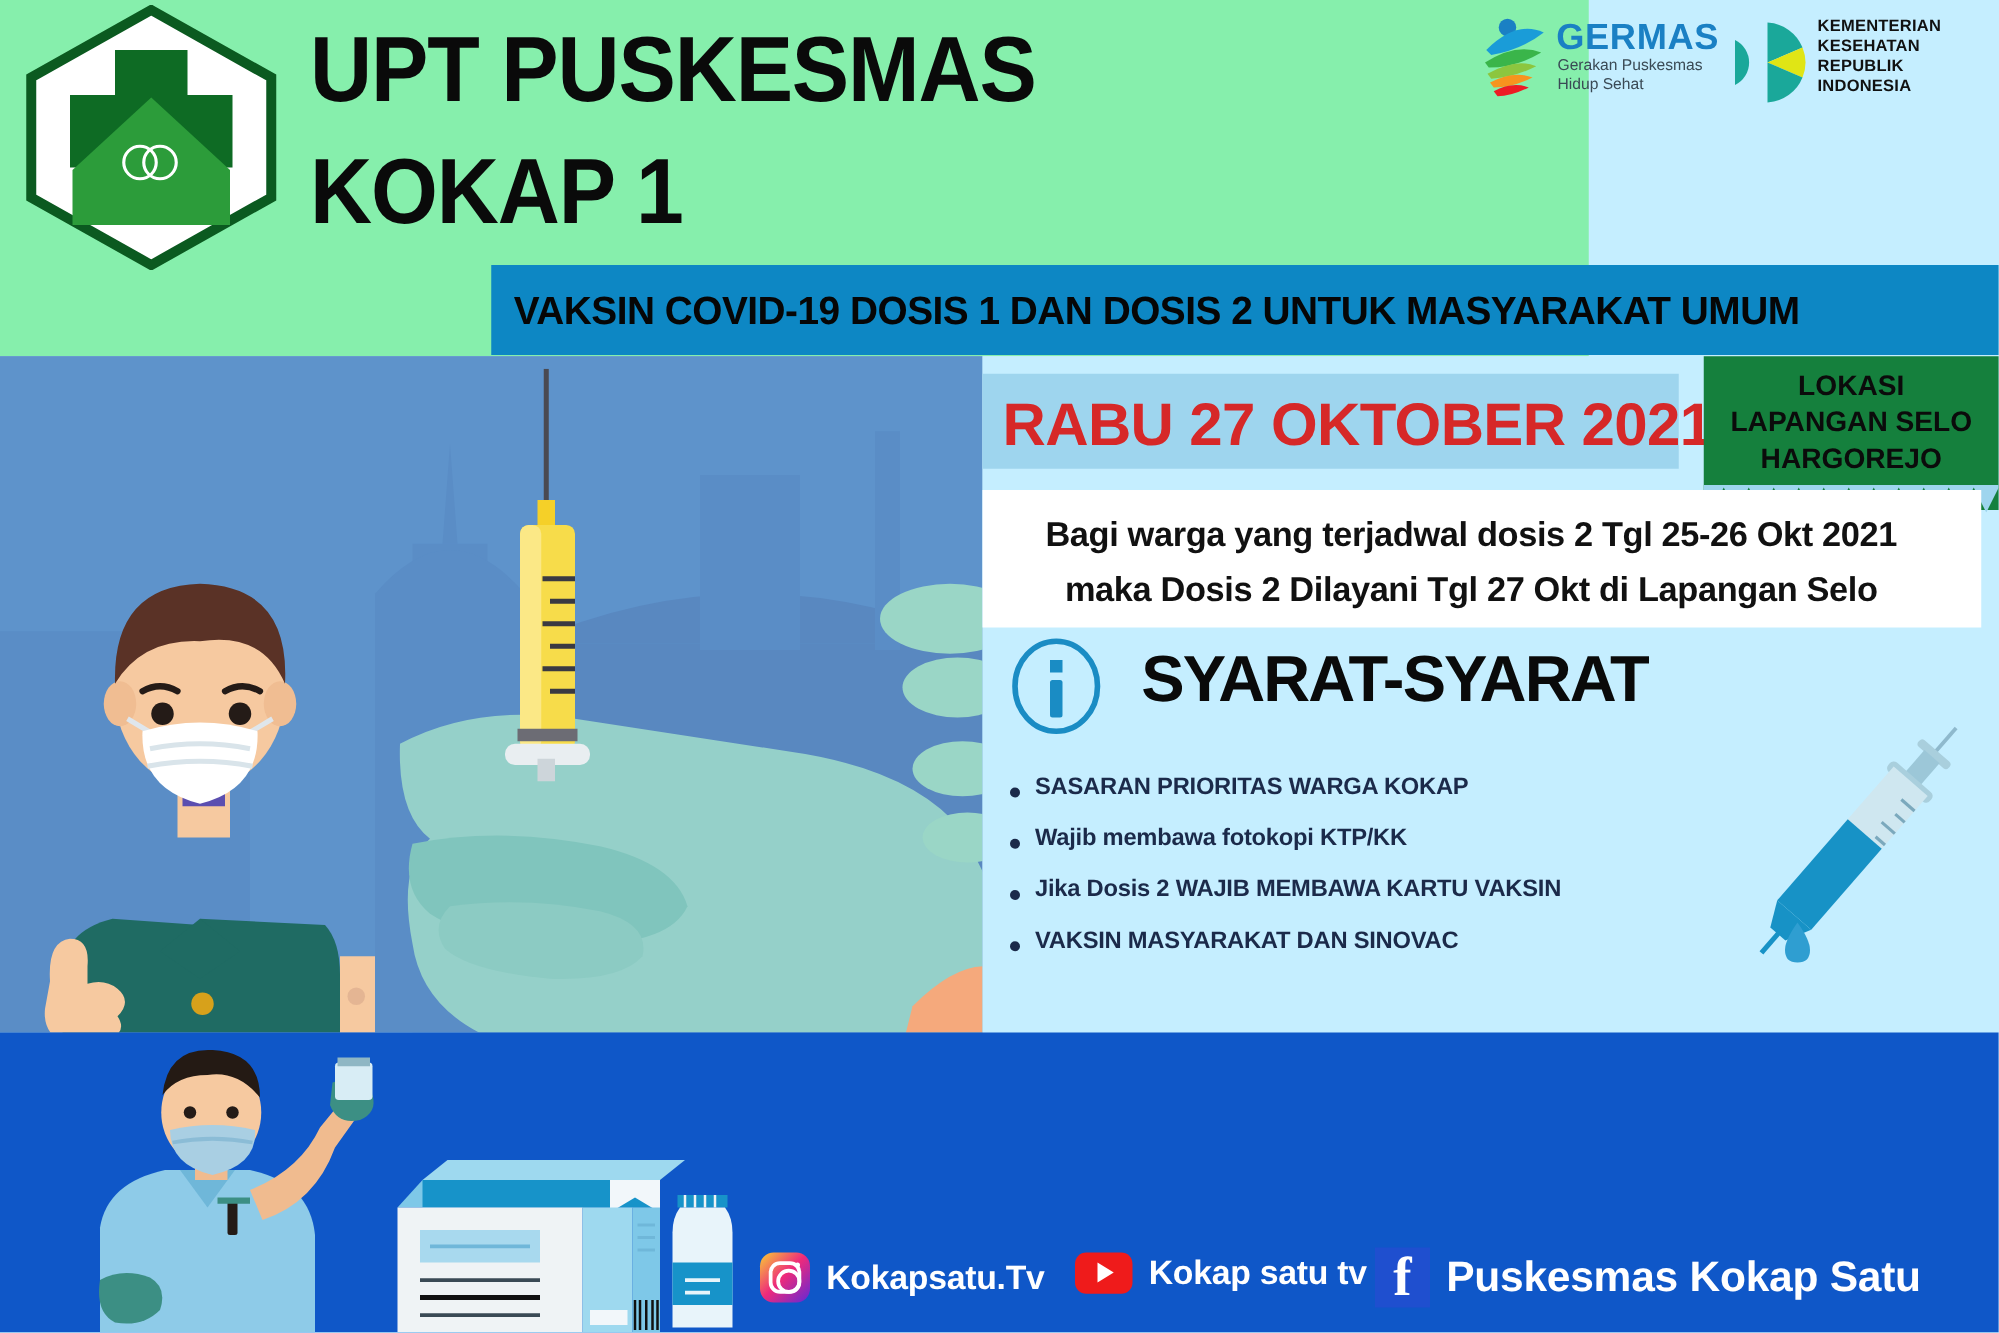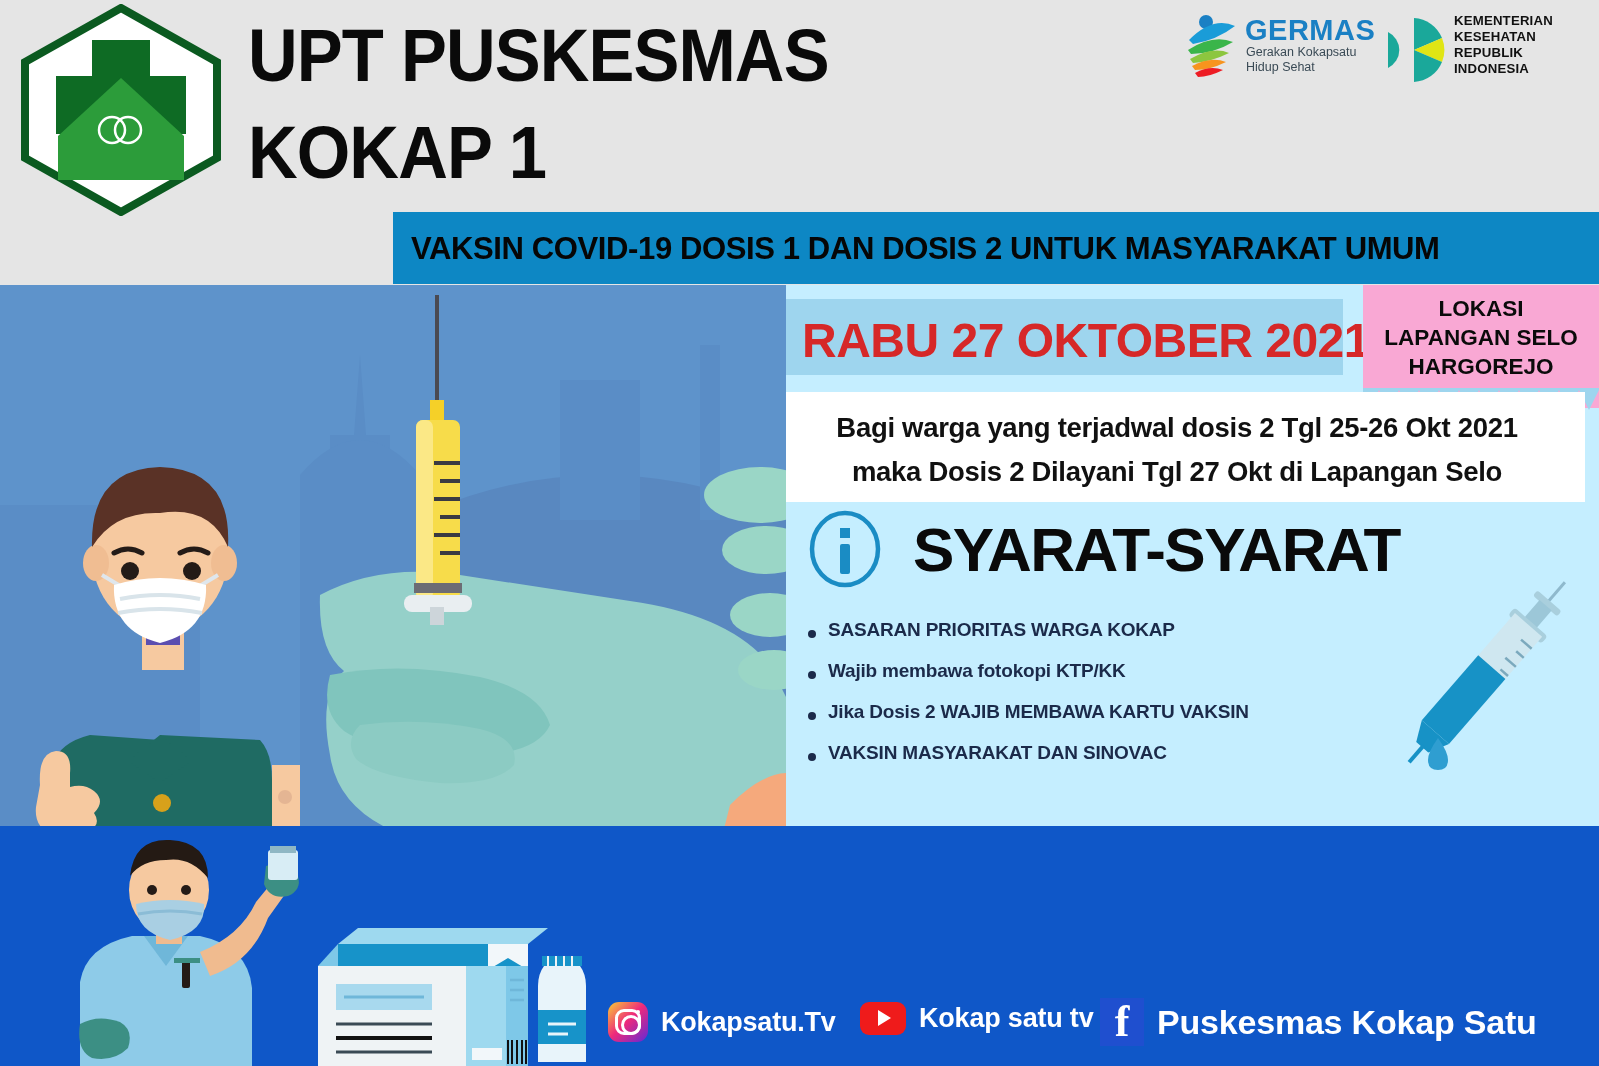--- a/index.html
+++ b/index.html
@@ -4,21 +4,21 @@
 <style>
   html,body{margin:0;padding:0;}
   body{
     width:1599px;height:1066px;overflow:hidden;
     font-family:"Liberation Sans", sans-serif;
     background:#c5eeff;position:relative;
   }
   .poster{position:absolute;inset:0;background:#c5eeff;}
 
   
-  .header{position:absolute;left:0;top:0;width:1599px;height:285px;background:#e5e5e5;}
+  .header{position:absolute;left:0;top:0;width:1271px;height:285px;background:#86efac;}
 
   .logo-puskesmas{position:absolute;left:12px;top:4px;width:218px;height:212px;}
   .logo-title{
     position:absolute;left:248px;top:18px;width:900px;
     font-weight:bold;color:#0a0a0a;letter-spacing:-1px;line-height:1.02;
   }
   .logo-title .l1{font-size:74px;display:block;font-stretch:condensed;transform:scaleX(.93);transform-origin:left center;}
   .logo-title .l2{font-size:74px;display:block;margin-top:22px;font-stretch:condensed;transform:scaleX(.93);transform-origin:left center;}
 
   .germas{position:absolute;left:1183px;top:8px;width:175px;height:72px;}
@@ -48,35 +48,35 @@
   .plant-r{position:absolute;right:-8px;top:170px;width:120px;height:260px;}
 
   
   .right{position:absolute;left:786px;top:285px;width:813px;height:541px;background:#c5eeff;}
 
   .datebar{position:absolute;left:0px;top:14px;width:557px;height:76px;background:#9ed5ee;}
   .datebar span{
     position:absolute;left:16px;top:14px;font-size:48px;font-weight:bold;color:#d62828;letter-spacing:-.5px;white-space:nowrap;
   }
 
-  .lokasi{position:absolute;left:577px;top:0px;width:236px;height:123px;background:#f9a8d4;}
+  .lokasi{position:absolute;left:577px;top:0px;width:236px;height:123px;background:#15803d;}
   .lokasi .ltxt{position:absolute;left:0;top:10px;width:236px;text-align:center;font-size:22.5px;font-weight:bold;color:#0b0b0b;line-height:1.28;}
   .zigzag{position:absolute;left:577px;top:103px;width:236px;height:22px;}
 
   .noteblock{position:absolute;left:0px;top:107px;width:782px;height:110px;background:#ffffff;padding-left:17px;}
   .noteblock p{
     margin:0;position:absolute;left:0;width:782px;text-align:center;
     font-size:27.5px;font-weight:bold;color:#111;letter-spacing:-.3px;white-space:nowrap;
   }
   .noteblock p.n1{top:20px;}
   .noteblock p.n2{top:64px;}
 
   .syarat-row{position:absolute;left:0px;top:225px;width:782px;height:80px;}
   .info-icon{position:absolute;left:20px;top:0px;width:78px;height:78px;}
-  .syarat-title{position:absolute;left:127px;top:4px;font-size:62px;font-weight:bold;color:#0a0a0a;letter-spacing:-1.5px;}
+  .syarat-title{position:absolute;left:127px;top:4px;font-size:52px;font-weight:bold;color:#0a0a0a;letter-spacing:-1.5px;}
 
   .bullets{position:absolute;left:18px;top:334px;width:740px;}
   .bullets li{
     list-style:none;position:relative;margin:0 0 19px 0;padding-left:24px;
     font-size:19px;font-weight:bold;color:#1b2a4a;letter-spacing:-.2px;white-space:nowrap;
   }
   .bullets li:before{
     content:"";position:absolute;left:4px;top:11px;width:8px;height:8px;border-radius:50%;background:#1b2a4a;
   }
   .bullets{margin:0;padding:0;}
@@ -131,21 +131,21 @@
       <svg viewBox="0 0 62 70" width="62" height="70" style="position:absolute;left:0;top:2px;">
         <circle cx="23" cy="12" r="7" fill="#1a80c4"></circle>
         <path d="M6 30 Q30 6 52 16 Q34 30 10 34 Z" fill="#1a9cd8"></path>
         <path d="M5 40 Q30 24 50 32 Q30 44 8 44 Z" fill="#3ab54a"></path>
         <path d="M7 49 Q30 36 46 43 Q28 52 10 53 Z" fill="#8cc63f"></path>
         <path d="M9 56 Q28 46 43 52 Q27 60 12 60 Z" fill="#f7941e"></path>
         <path d="M12 63 Q27 55 40 60 Q26 67 15 67 Z" fill="#ed1c24"></path>
       </svg>
       <div class="germas-word">GERMAS</div>
       <div class="germas-sub">
-        <div>Gerakan Kokapsatu</div>
+        <div>Gerakan Puskesmas</div>
         <div>Hidup Sehat</div>
       </div>
     </div>
 
     <div class="kemenkes">
       <svg viewBox="0 0 80 76" width="80" height="76" style="position:absolute;left:0;top:6px;">
         <path d="M30 20 A20 20 0 0 1 30 56 Z" fill="#1aa89a" transform="translate(-14,0)"></path>
         <path d="M42 38 L42 6 A32 32 0 0 1 70 26 Z" fill="#1aa89a"></path>
         <path d="M42 38 L70 26 A32 32 0 0 1 70 50 Z" fill="#e0e515"></path>
         <path d="M42 38 L70 50 A32 32 0 0 1 42 70 Z" fill="#1aa89a"></path>

